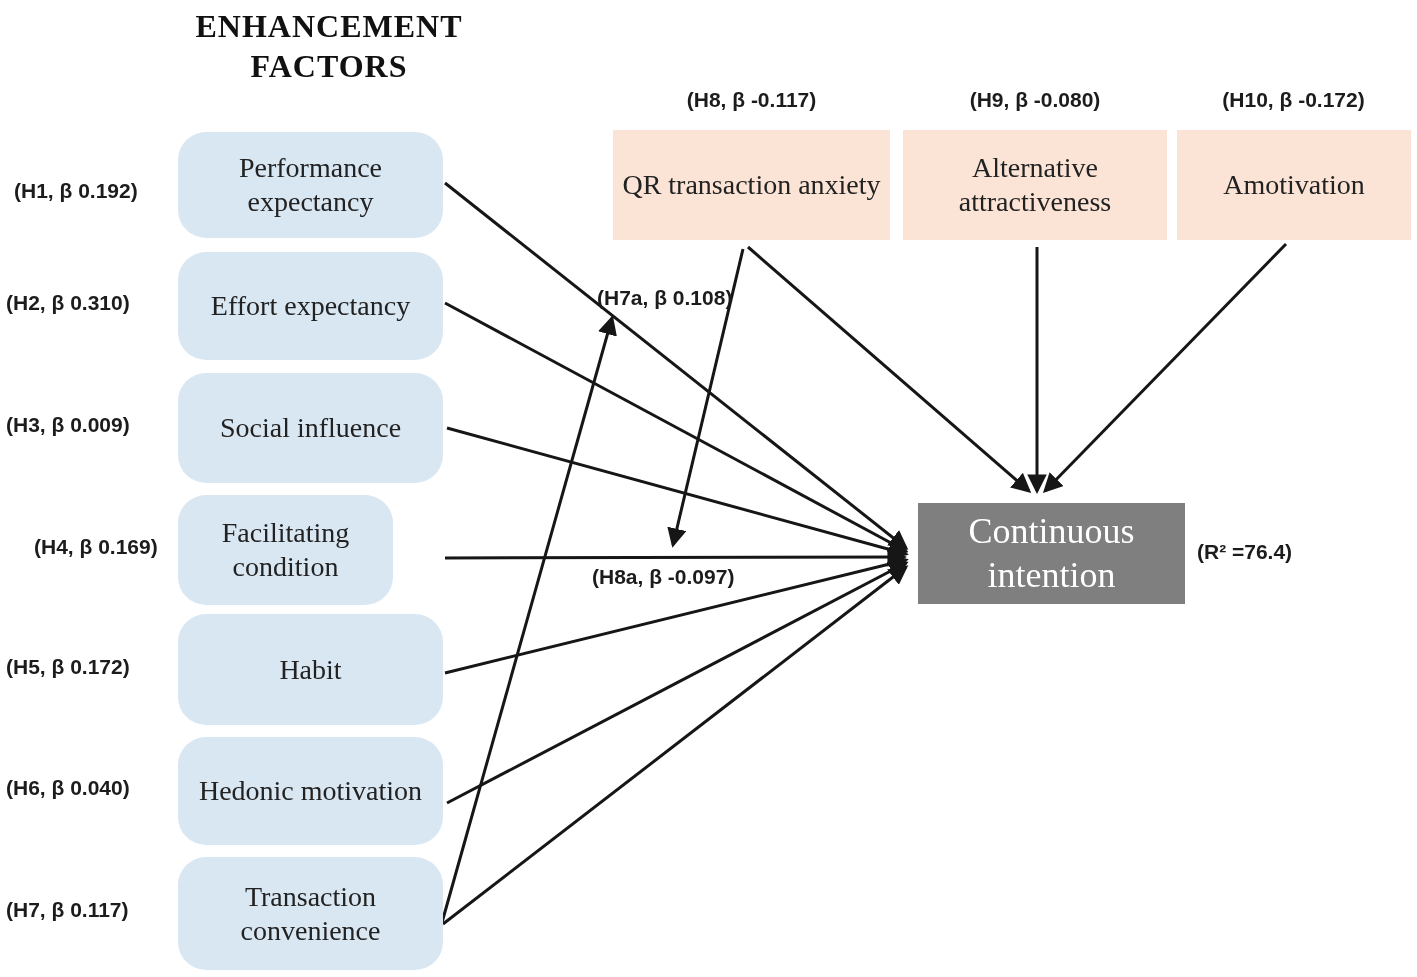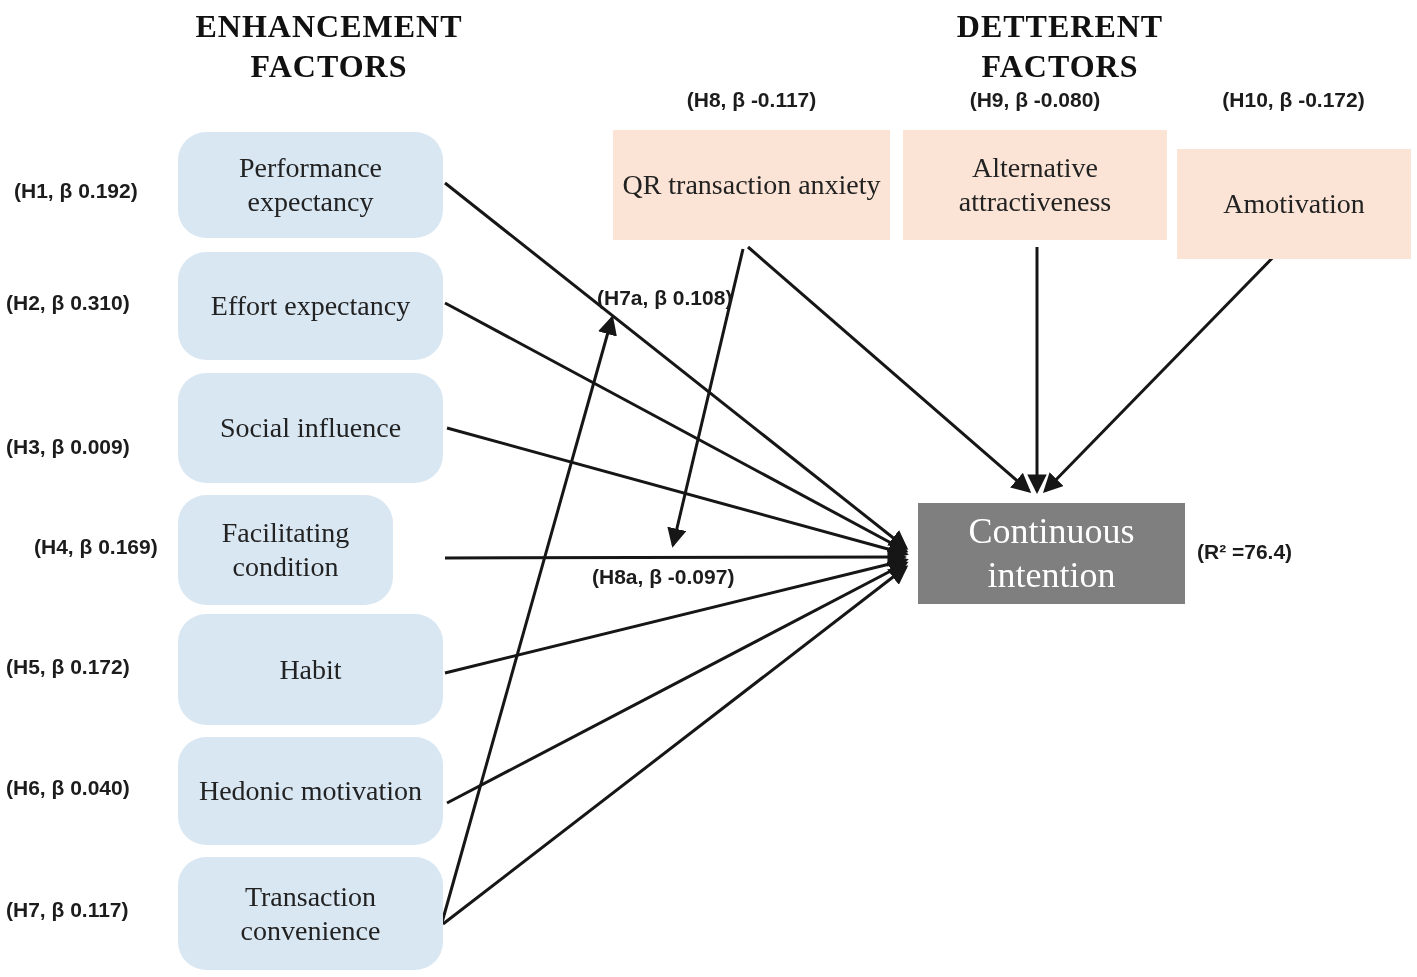--- a/index.html
+++ b/index.html
@@ -77,25 +77,24 @@
     <line x1="447" y1="803" x2="906" y2="563" marker-end="url(#ah)"></line>
     <line x1="443" y1="924" x2="906" y2="567" marker-end="url(#ah)"></line>
     <line x1="748" y1="247" x2="1029" y2="491" marker-end="url(#ah)"></line>
     <line x1="1037" y1="247" x2="1037" y2="491" marker-end="url(#ah)"></line>
     <line x1="1286" y1="244" x2="1045" y2="491" marker-end="url(#ah)"></line>
     <line x1="441" y1="926" x2="612" y2="318" marker-end="url(#ah)"></line>
     <line x1="743" y1="249" x2="673" y2="545" marker-end="url(#ah)"></line>
   </svg>
 
   <div class="section-title" style="left:159px;top:6px;width:340px;">ENHANCEMENT FACTORS</div>
-  <div class="section-title" style="left:930px;top:6px;width:260px;">DETTERENT FACTORS</div>
 
   <div class="hyp-label hyp-left" style="left:6px;top:179px;margin-left:8px;">(H1, β 0.192)</div>
   <div class="hyp-label hyp-left" style="left:6px;top:291px;">(H2, β 0.310)</div>
-  <div class="hyp-label hyp-left" style="left:6px;top:435px;">(H3, β 0.009)</div>
+  <div class="hyp-label hyp-left" style="left:6px;top:413px;">(H3, β 0.009)</div>
   <div class="hyp-label hyp-left" style="left:6px;top:535px;margin-left:28px;">(H4, β 0.169)</div>
   <div class="hyp-label hyp-left" style="left:6px;top:655px;">(H5, β 0.172)</div>
   <div class="hyp-label hyp-left" style="left:6px;top:776px;">(H6, β 0.040)</div>
   <div class="hyp-label hyp-left" style="left:6px;top:898px;">(H7, β 0.117)</div>
 
   <div class="factor-box enh" style="left:178px;top:132px;width:265px;height:106px;">
     <span>Performance expectancy</span>
   </div>
   <div class="factor-box enh" style="left:178px;top:252px;width:265px;height:108px;">
     <span>Effort expectancy</span>
@@ -119,21 +118,21 @@
   <div class="hyp-label hyp-top" style="left:613px;top:88px;width:277px;">(H8, β -0.117)</div>
   <div class="hyp-label hyp-top" style="left:903px;top:88px;width:264px;">(H9, β -0.080)</div>
   <div class="hyp-label hyp-top" style="left:1177px;top:88px;width:233px;">(H10, β -0.172)</div>
 
   <div class="factor-box det" style="left:613px;top:130px;width:277px;height:110px;">
     <span>QR transaction anxiety</span>
   </div>
   <div class="factor-box det" style="left:903px;top:130px;width:264px;height:110px;">
     <span>Alternative attractiveness</span>
   </div>
-  <div class="factor-box det" style="left:1177px;top:130px;width:234px;height:110px;margin-top:19px;">
+  <div class="factor-box det" style="left:1177px;top:130px;width:234px;height:110px;">
     <span>Amotivation</span>
   </div>
 
   <div class="hyp-label" style="left:597px;top:286px;">(H7a, β 0.108)</div>
   <div class="hyp-label" style="left:592px;top:565px;">(H8a, β -0.097)</div>
 
   <div class="outcome-box" style="left:918px;top:503px;width:267px;height:101px;">
     <span>Continuous intention</span>
   </div>
   <div class="hyp-label" style="left:1197px;top:540px;">(R² =76.4)</div>

